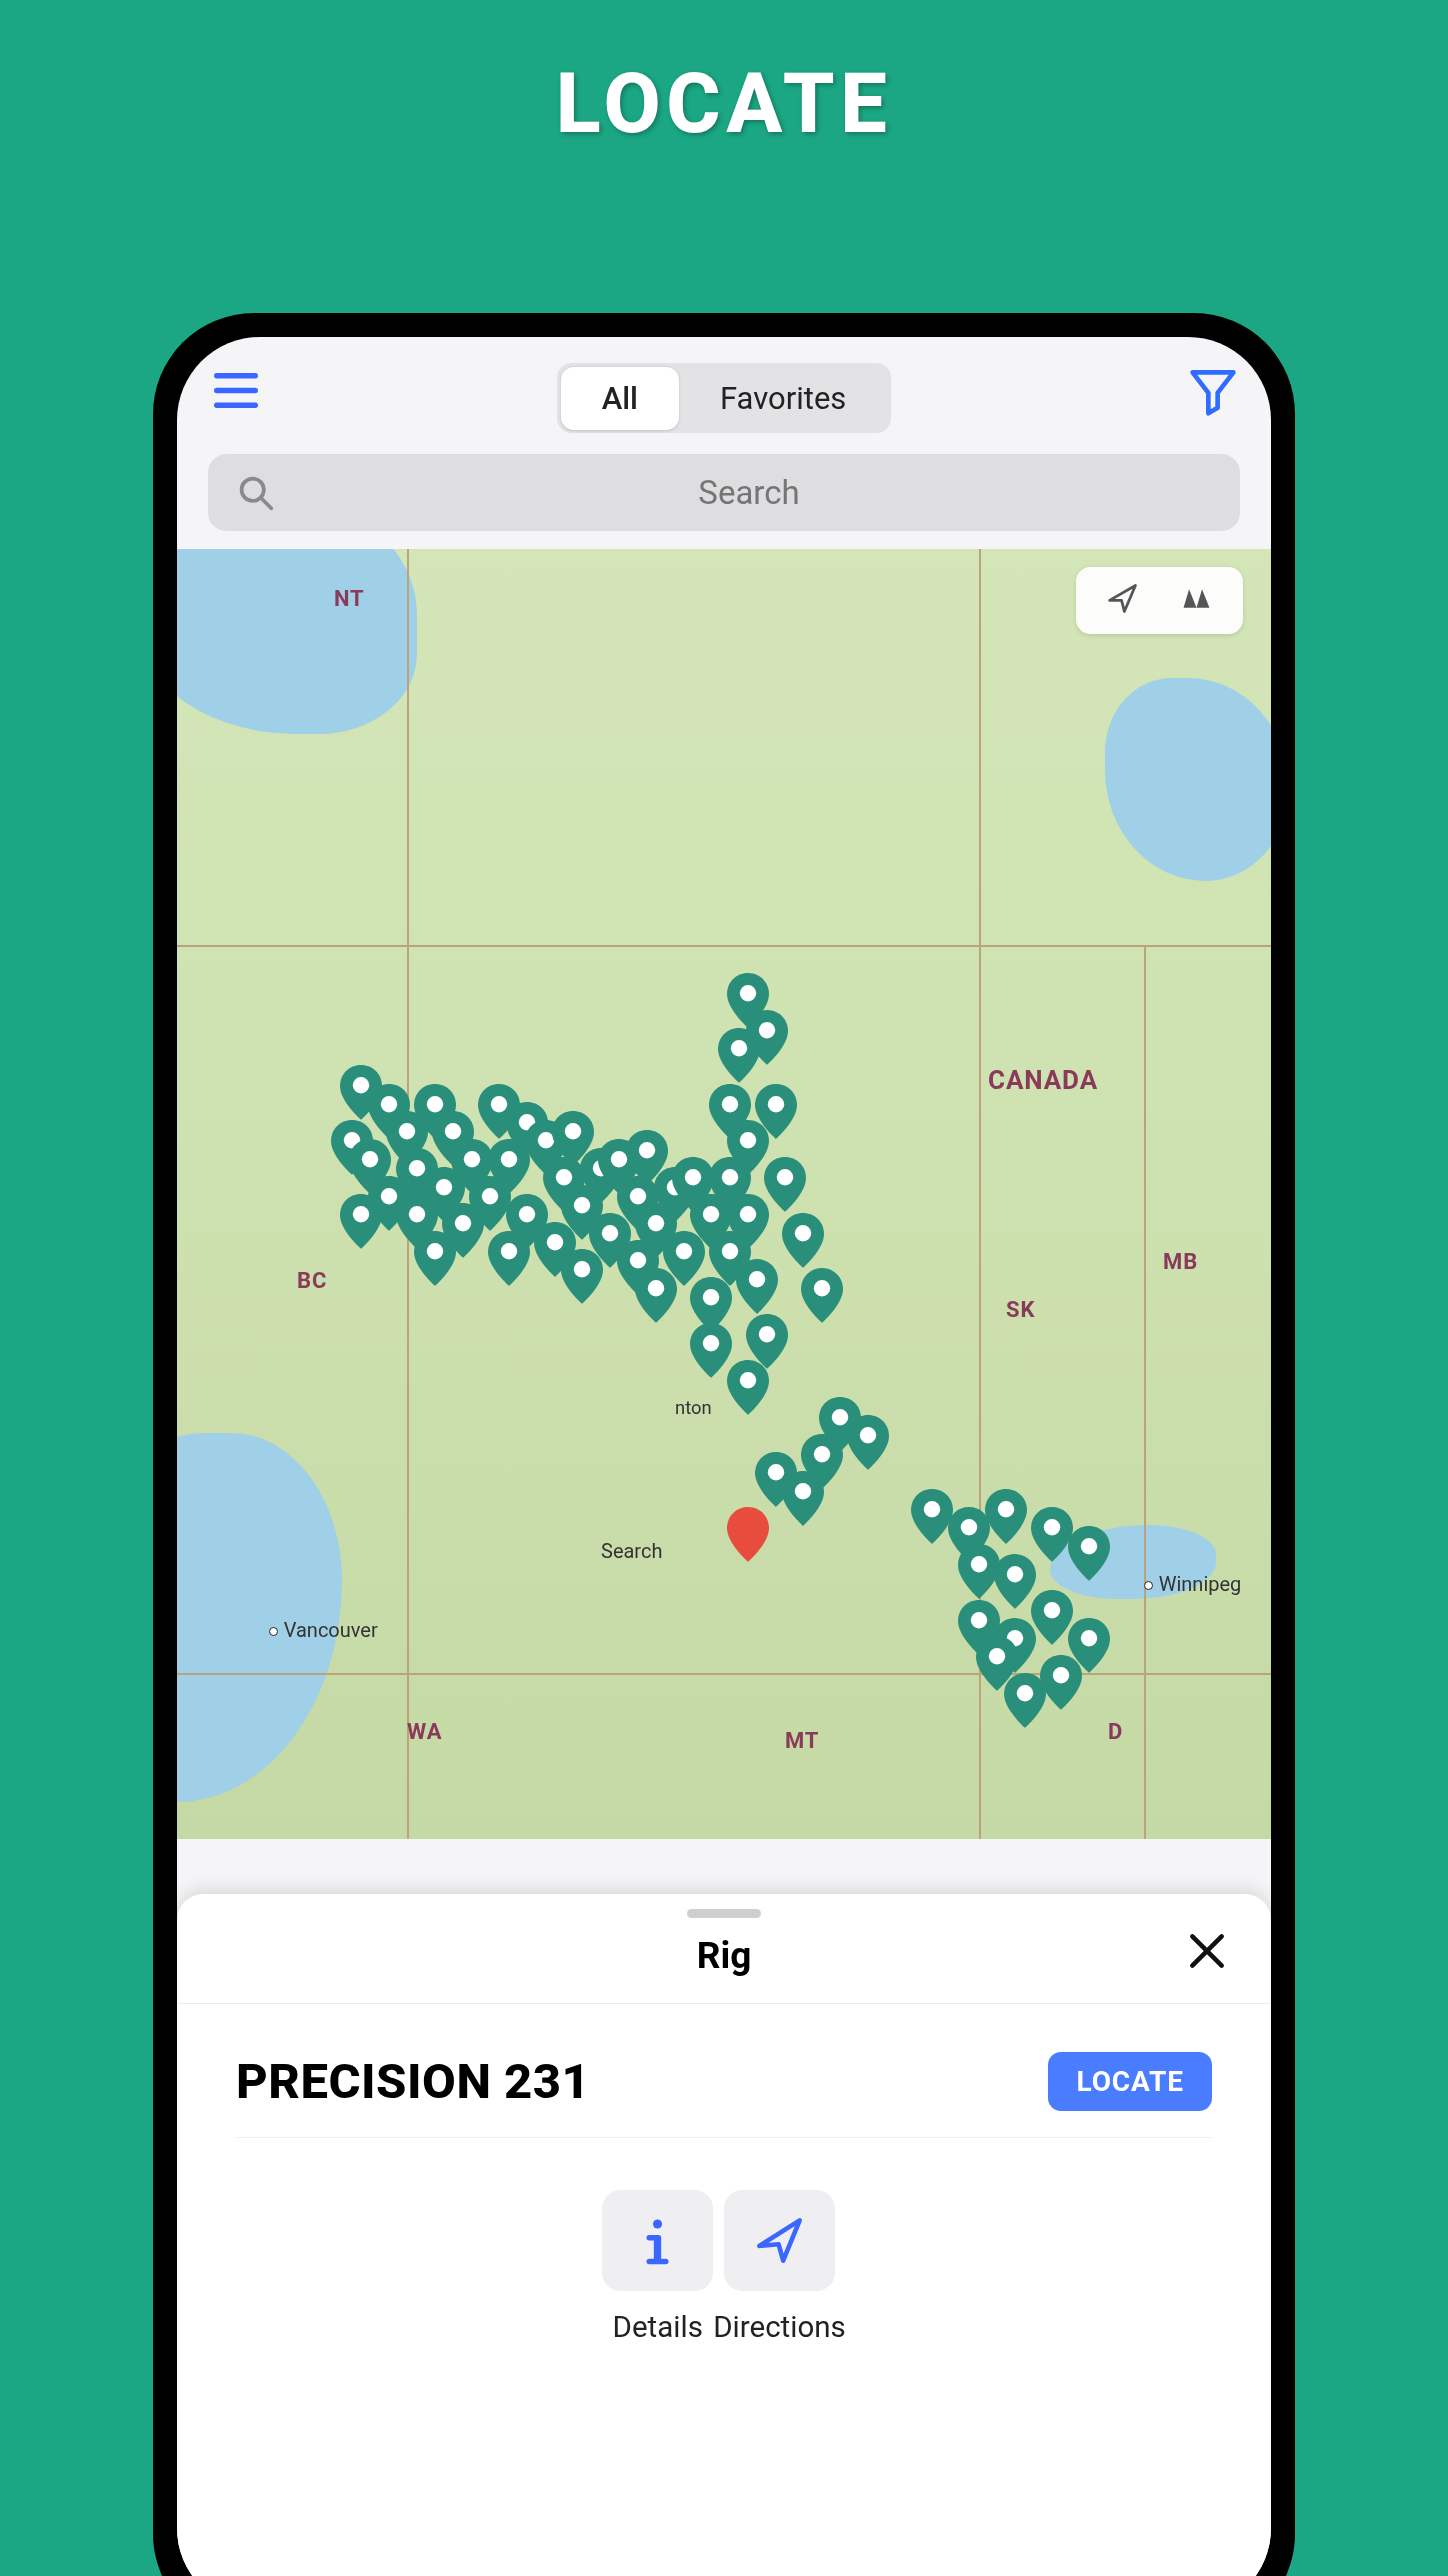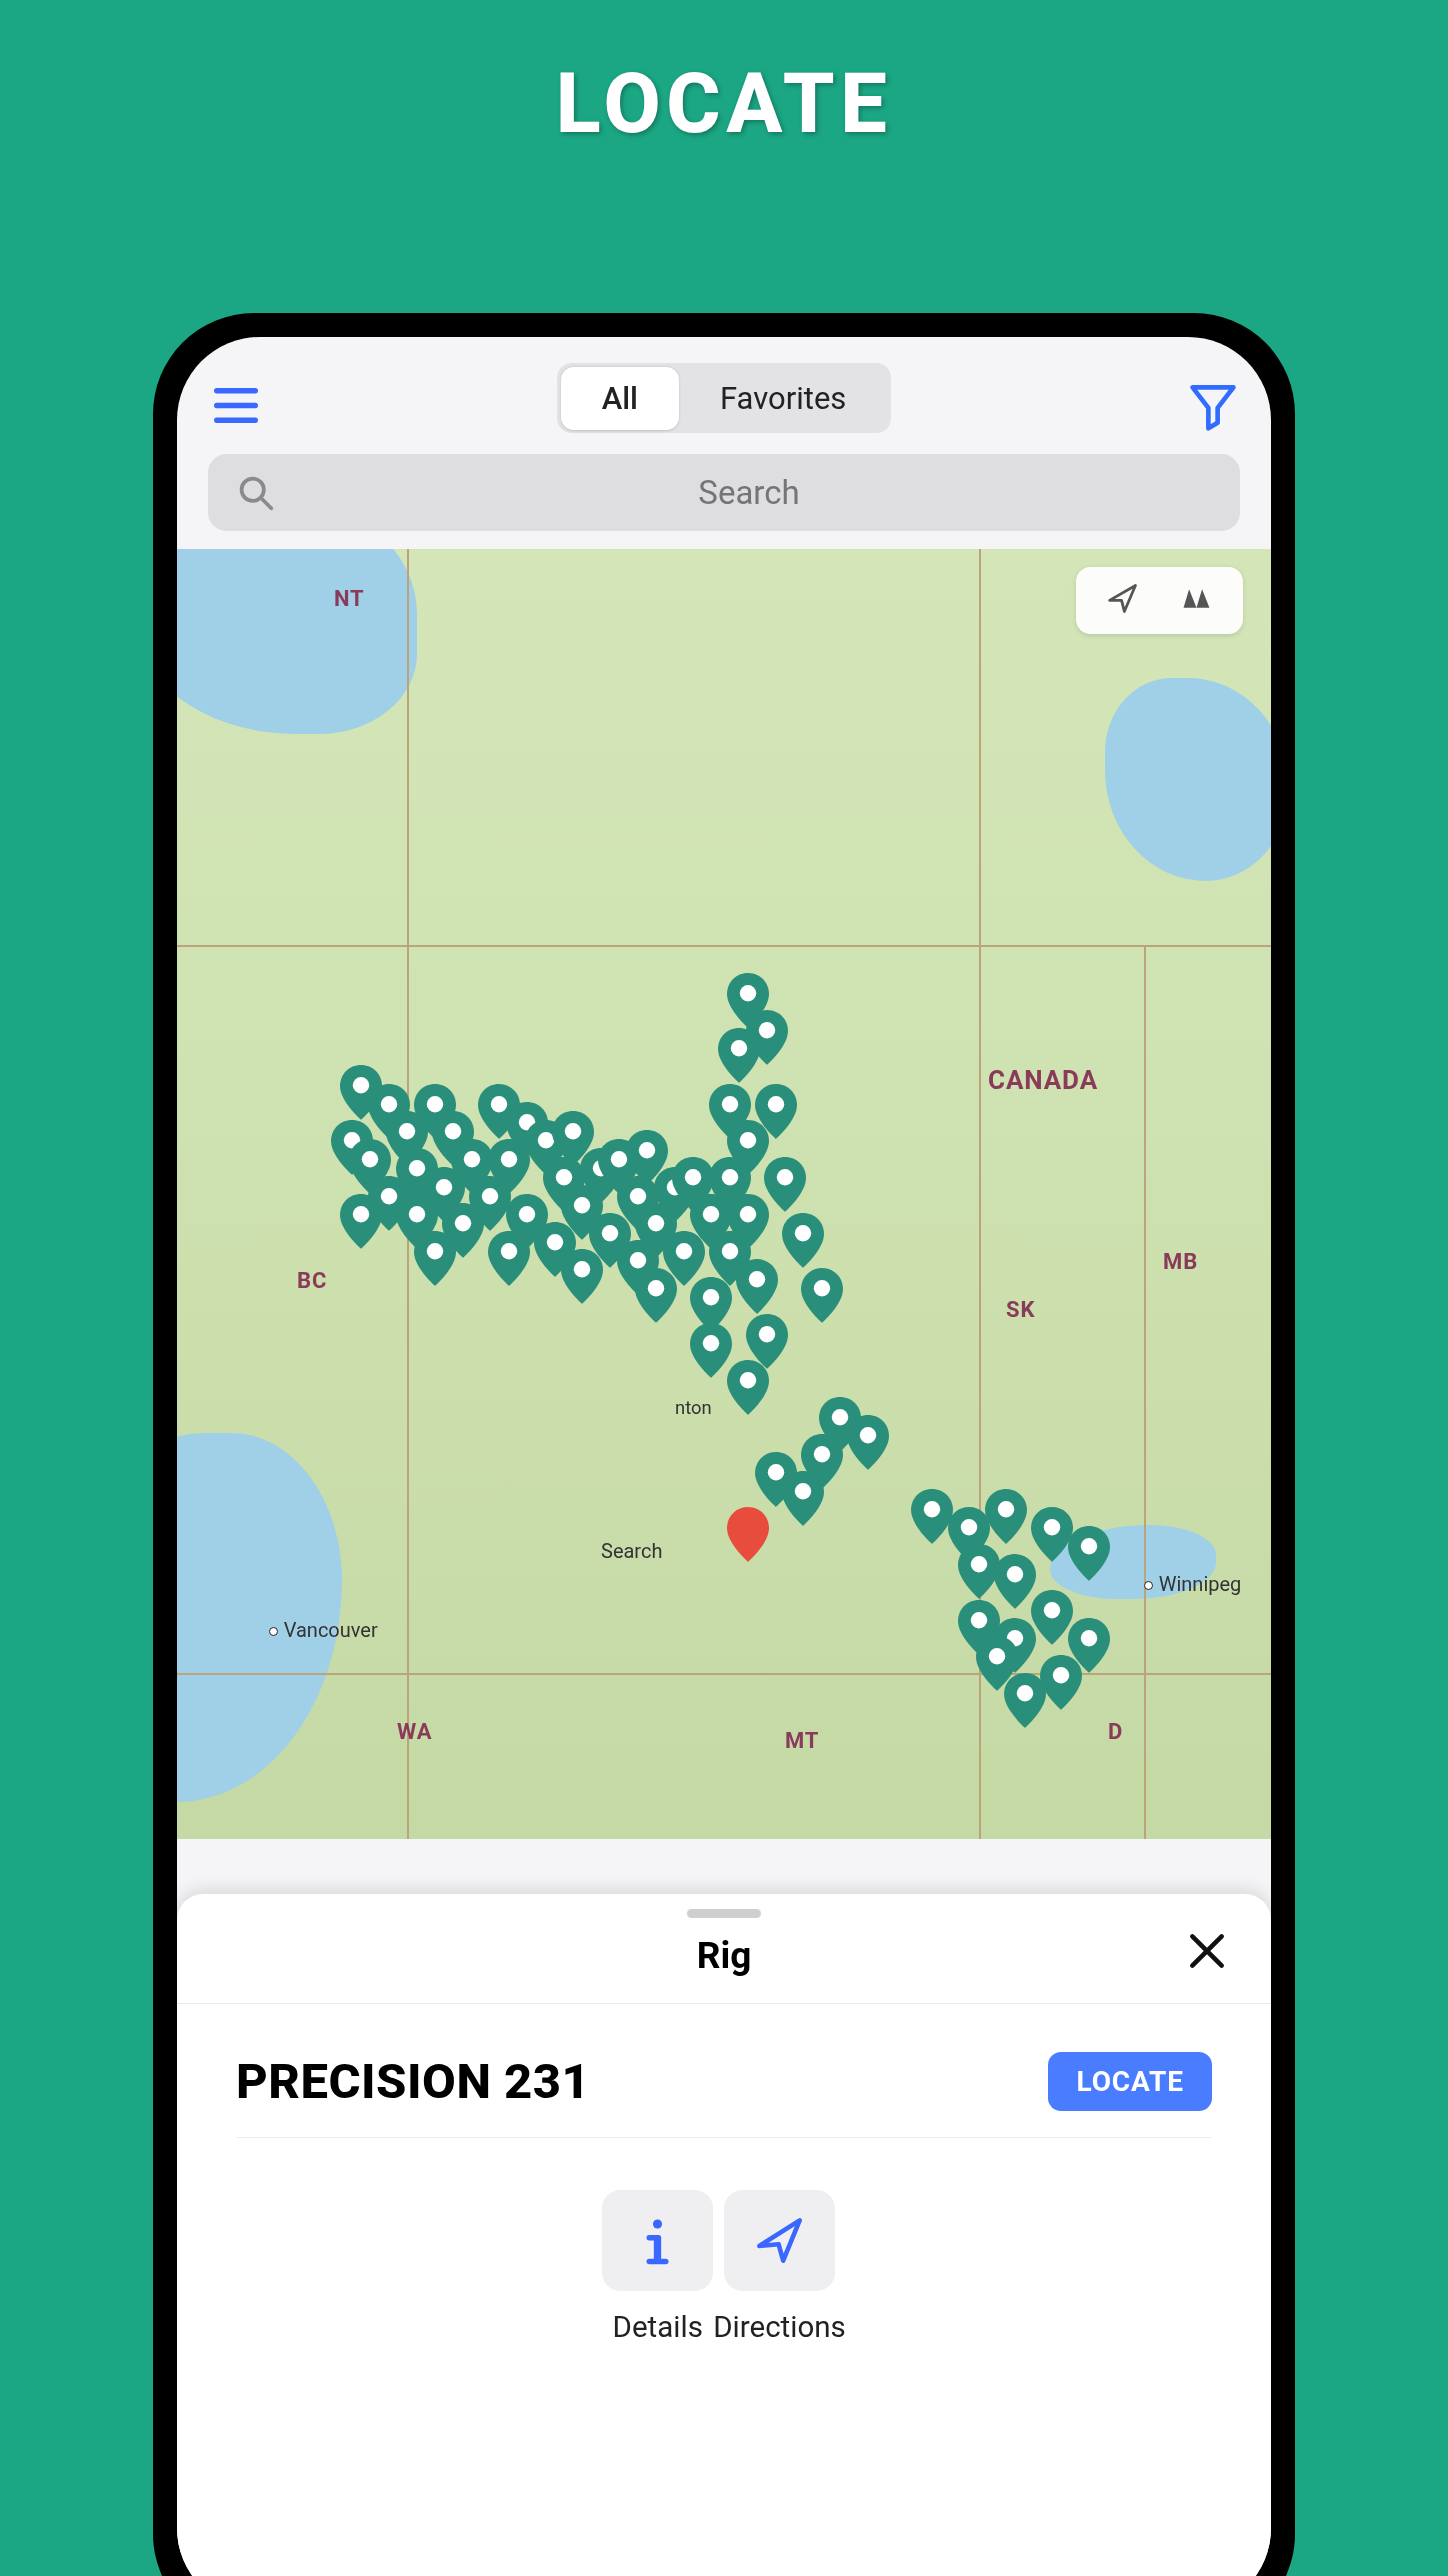--- a/index.html
+++ b/index.html
@@ -47,21 +47,21 @@
   height: 100%;
   background: #f5f5f7;
   border-radius: 83px;
   overflow: hidden;
   position: relative;
 }
 
 
 .topbar {
   display: flex;
-  align-items: flex-end;
+  align-items: flex-start;
   padding: 26px 31px 16.6px 31px;
   gap: 7px;
 }
 .menu-btn {
   width: 55px; height: 55px;
   display: flex; align-items: center; justify-content: center;
 }
 .menu-btn svg { width: 44px; height: 35px; }
 
 .segmented {
@@ -313,21 +313,21 @@
       <div class="map-border hb2"></div>
       <div class="map-border vb1"></div>
       <div class="map-border vb2"></div>
       <div class="map-border vb3"></div>
 
       <div class="map-label" style="left:157px; top:37px;">NT</div>
       <div class="map-label" style="left:811px; top:516px; font-size:26px;">CANADA</div>
       <div class="map-label" style="left:120px; top:719px;">BC</div>
       <div class="map-label" style="left:829px; top:748px;">SK</div>
       <div class="map-label" style="left:986px; top:700px;">MB</div>
-      <div class="map-label" style="left:220px; top:1170px;">WA</div>
+      <div class="map-label" style="left:230px; top:1170px;">WA</div>
       <div class="map-label" style="left:608px; top:1179px;">MT</div>
       <div class="map-label" style="left:931px; top:1170px;">D</div>
 
       <div class="city" style="left:92px; top:1069px;"><span class="dot"></span><span>Vancouver</span></div>
       <div class="city" style="left:424px; top:990px;"><span>Search</span></div>
       <div class="city" style="left:967px; top:1023px;"><span class="dot"></span><span>Winnipeg</span></div>
       <div class="city" style="left:498px; top:848px; font-size:18.4px;"><span>nton</span></div>
 
       <div class="map-controls">
         <div>

